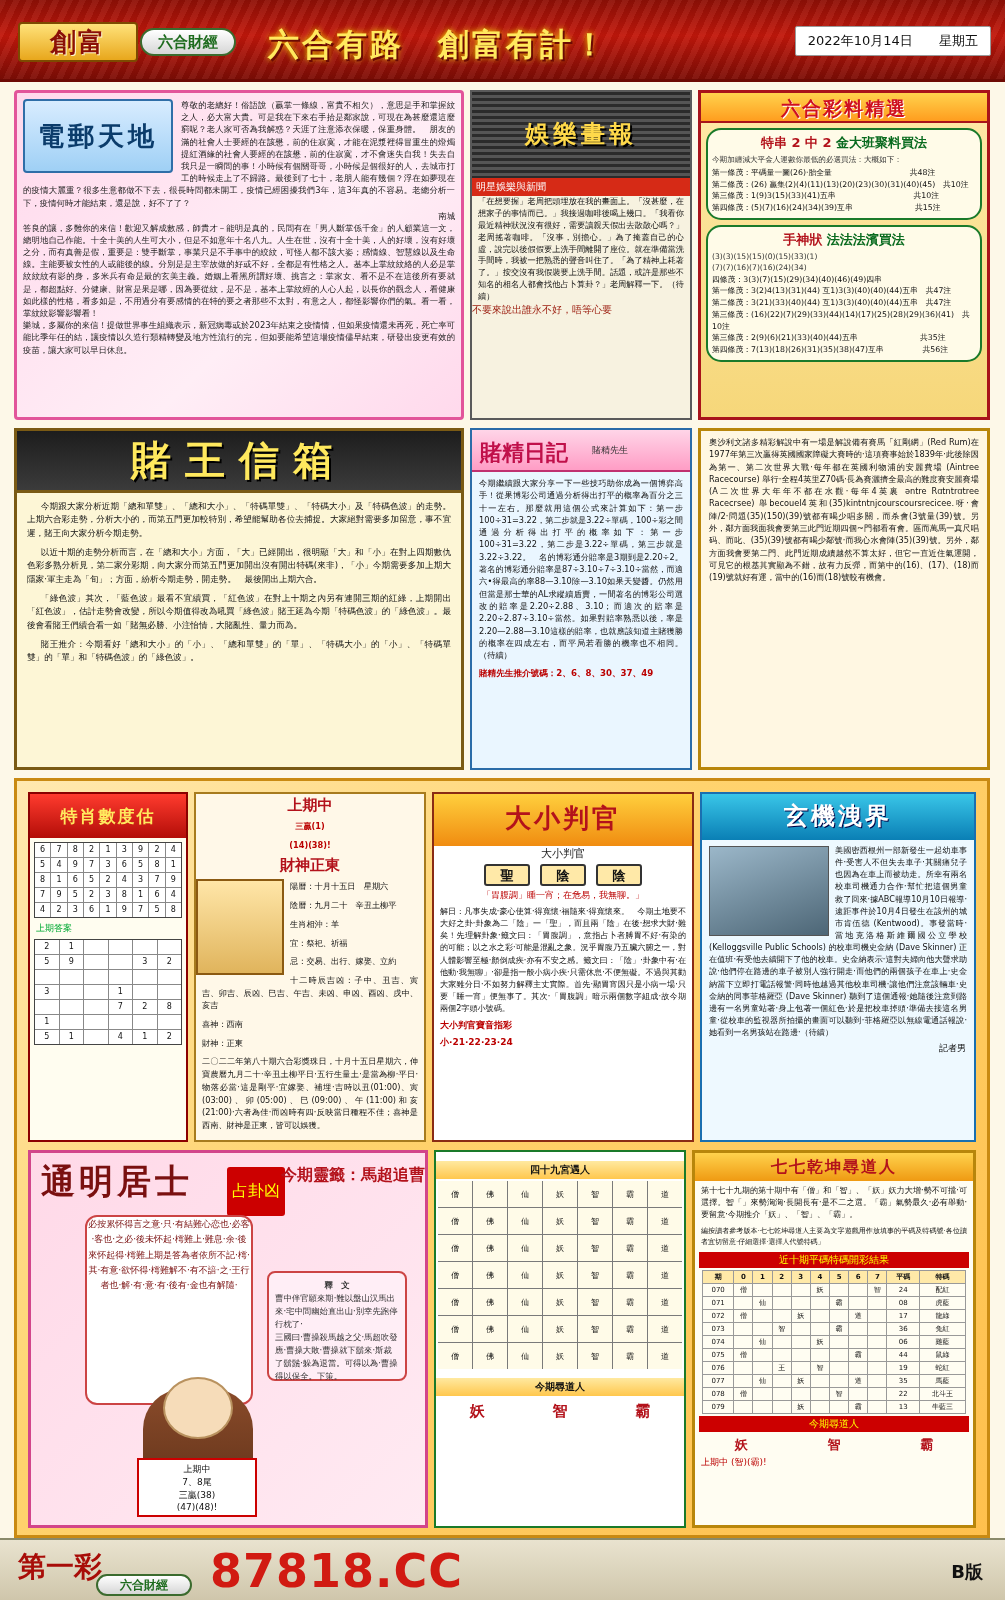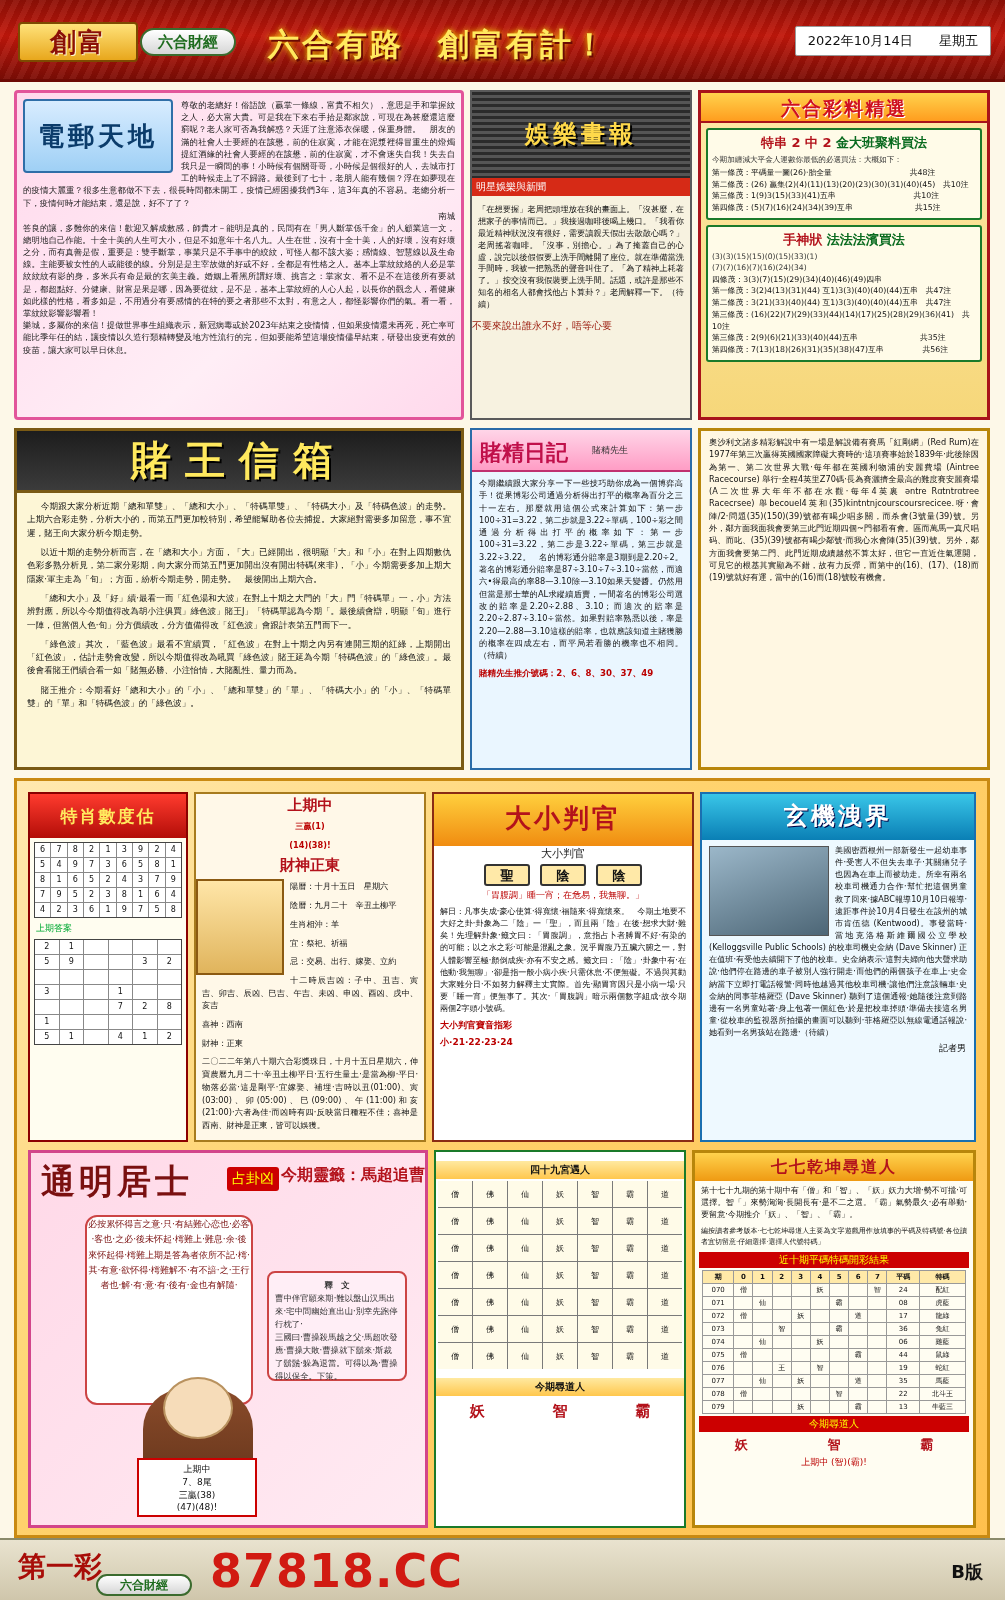--- a/index.html
+++ b/index.html
@@ -76,35 +76,35 @@
     background:#f7f2e0; border:2px solid #5a5a5a; }
   #p-ent .ebanner{ height:86px; background:
      repeating-linear-gradient(180deg,#2b2b2b 0 3px,#555 3px 6px);
      position:relative; }
   #p-ent .ebanner .etitle{
     position:absolute; left:0; right:0; top:26px; text-align:center;
     font-size:24px; font-weight:bold; color:#ffd94a; letter-spacing:4px;
     text-shadow:2px 2px 0 #000;
   }
   #p-ent .esub{ background:#d62a16; color:#fff; font-size:10px; padding:2px 4px; }
-  #p-ent .etxt{ font-size:8.2px; line-height:1.45; padding:8px 6px; text-align:justify; }
+  #p-ent .etxt{ font-size:8.2px; line-height:1.45; padding:0 6px; text-align:justify; }
   #p-ent .efoot{ font-size:10px; color:#9a1a0c; padding:0 0; }
 
   
   #p-sel{ left:698px; top:90px; width:292px; height:330px;
     background:linear-gradient(180deg,#ffe9a8,#f6d77a);
     border:3px solid #a8131a; }
   #p-sel .stitle{
     height:30px; text-align:center; font-size:19px; font-weight:bold;
     color:#cf1020; text-shadow:1px 1px 0 #fff;
     line-height:30px; letter-spacing:2px;
     background:linear-gradient(180deg,#ffd24d,#ff9d1e);
     border-bottom:2px solid #a8131a;
   }
-  .selbox{ margin:5px; background:#fffbe8; border:2px solid #1a7a2a; border-radius:3px; padding:4px; }
+  .selbox{ margin:5px; background:#fffbe8; border:2px solid #1a7a2a; border-radius:15px; padding:4px; }
   .selbox .h{ font-size:13px; font-weight:bold; color:#b3121b; text-align:center; margin-bottom:3px;}
   .selbox .h .g{ color:#0a6b1f; }
   .selbox .note{ font-size:7.6px; color:#333; margin-bottom:2px; }
   .selbox .ln{ font-size:7.8px; line-height:1.5; color:#111; }
 
   
   #p-king{ left:14px; top:428px; width:450px; height:342px;
     background:#fdf6d6; border:3px solid #7a5a14; }
   #p-king .ktitle{
     height:62px; background:linear-gradient(180deg,#1d1d1d,#3b3b3b);
@@ -188,21 +188,21 @@
   #p-news .nsign{ text-align:right; font-size:9px; padding:0 8px; }
   #p-news .nphoto{ width:120px; height:90px; float:left; margin:2px 6px 2px 0;
     background:linear-gradient(160deg,#9bb7c9,#4d6676); border:1px solid #555;}
 
   
   #p-monk{ left:28px; top:1150px; width:400px; height:378px;
     background:linear-gradient(135deg,#ffd9e8,#ffeaf2);
     border:3px solid #d2458a; }
   #p-monk .mt{ font-size:34px; font-weight:bold; color:#7a1010; padding:6px 0 0 10px; letter-spacing:4px;}
   #p-monk .mtag{ position:absolute; left:196px; top:14px; background:#c00; color:#ff0;
-    font-size:14px; padding:3px 5px; border-radius:3px;}
+    font-size:16px; padding:14px 5px; border-radius:3px;}
   #p-monk .mlot{ position:absolute; left:250px; top:12px; font-size:16px; font-weight:bold; color:#b3121b;}
   .bubble{ position:absolute; left:54px; top:62px; width:168px; height:190px;
     background:#fff; border:2px solid #c44; border-radius:12px; 
     font-size:9px; line-height:1.7; color:#7a1010; text-align:center;}
   .bubble2{ position:absolute; left:236px; top:118px; width:140px; height:110px;
     background:#ffeef6; border:2px solid #c44; border-radius:8px; padding:6px;
     font-size:8.4px; line-height:1.55; color:#333;}
   .monk-fig{ position:absolute; left:112px; top:236px; width:110px; height:120px;
     background:linear-gradient(180deg,#8a4b2a,#5d3018); border-radius:40px 40px 8px 8px;}
   .monk-head{ position:absolute; left:132px; top:224px; width:70px; height:62px;
@@ -303,21 +303,20 @@
       <div class="ln">第三條茂：2(9)(6)(21)(33)(40)(44)五串　　　　　　　　共35注</div>
       <div class="ln">第四條茂：7(13)(18)(26)(31)(35)(38)(47)互串　　　　　共56注</div>
     </div>
   </div>
 
   <div class="panel" id="p-king">
     <div class="ktitle">賭王信箱</div>
     <div class="kbody">
       <p>今期跟大家分析近期「總和單雙」、「總和大小」、「特碼單雙」、「特碼大小」及「特碼色波」的走勢。上期六合彩走勢，分析大小的，而第五門更加較特別，希望能幫助各位去捕捉。大家絕對需要多加留意，事不宜遲，賭王向大家分析今期走勢。</p>
       <p>以近十期的走勢分析而言，在「總和大小」方面，「大」已經開出，很明顯「大」和「小」在對上四期數仇色彩多熟分析見，第二家分彩期，向大家分而第五門更加開出沒有開出特碼(來非)，「小」今期需要多加上期大隱家·軍主走為「旬」；方面，紛析今期走勢，開走勢。　最後開出上期六合。</p>
-      <p>「總和大小」及「好」續·最看一而「紅色湯和大波」在對上十期之大門的「大」門「特碼單」一，小」方法辨對應，所以今今期值得改為胡小注俱買」綠色波」賭王J」「特碼單認為今期「。最後續會辯，明顯「旬」進行一陣，但當個人色·旬」分方價續改，分方值備得改「紅色波」會跟計表第五門而下一。</p>
       <p>「綠色波」其次，「藍色波」最看不宜續買，「紅色波」在對上十期之內另有連開三期的紅綠，上期開出「紅色波」，估計走勢會改變，所以今期值得改為吼買「綠色波」賭王延為今期「特碼色波」的「綠色波」。最後會看賭王們續合看一如「賭無必勝、小注怡情，大賭亂性、量力而為。</p>
       <p>賭王推介：今期看好「總和大小」的「小」、「總和單雙」的「單」、「特碼大小」的「小」、「特碼單雙」的「單」和「特碼色波」的「綠色波」。</p>
     </div>
   </div>
 
   <div class="panel" id="p-diary">
     <div class="dt">
       <span class="w">賭精日記</span>
       <span class="w2">賭精先生</span>
     </div>
@@ -700,21 +699,21 @@
         <td>牛藍三</td>
       </tr>
     </tbody>
       </table>
     <div class="rtitle">今期尋道人</div>
     <div class="three">
       <span>妖</span>
       <span>智</span>
       <span>霸</span>
     </div>
-    <div style="text-align:center;font-size:9px;padding:2px 6px;color:#b00">
+    <div style="text-align:left;font-size:9px;padding:2px 6px;color:#b00">
       <span>上期中</span>
       <span>(智)(霸)!</span>
     </div>
   </div>
 
   <div class="footer">
     <div class="foot-logo">第一彩</div>
     <div class="foot-badge">六合財經</div>
     <div class="foot-url">87818.CC</div>
     <div class="foot-ver">B版</div>

